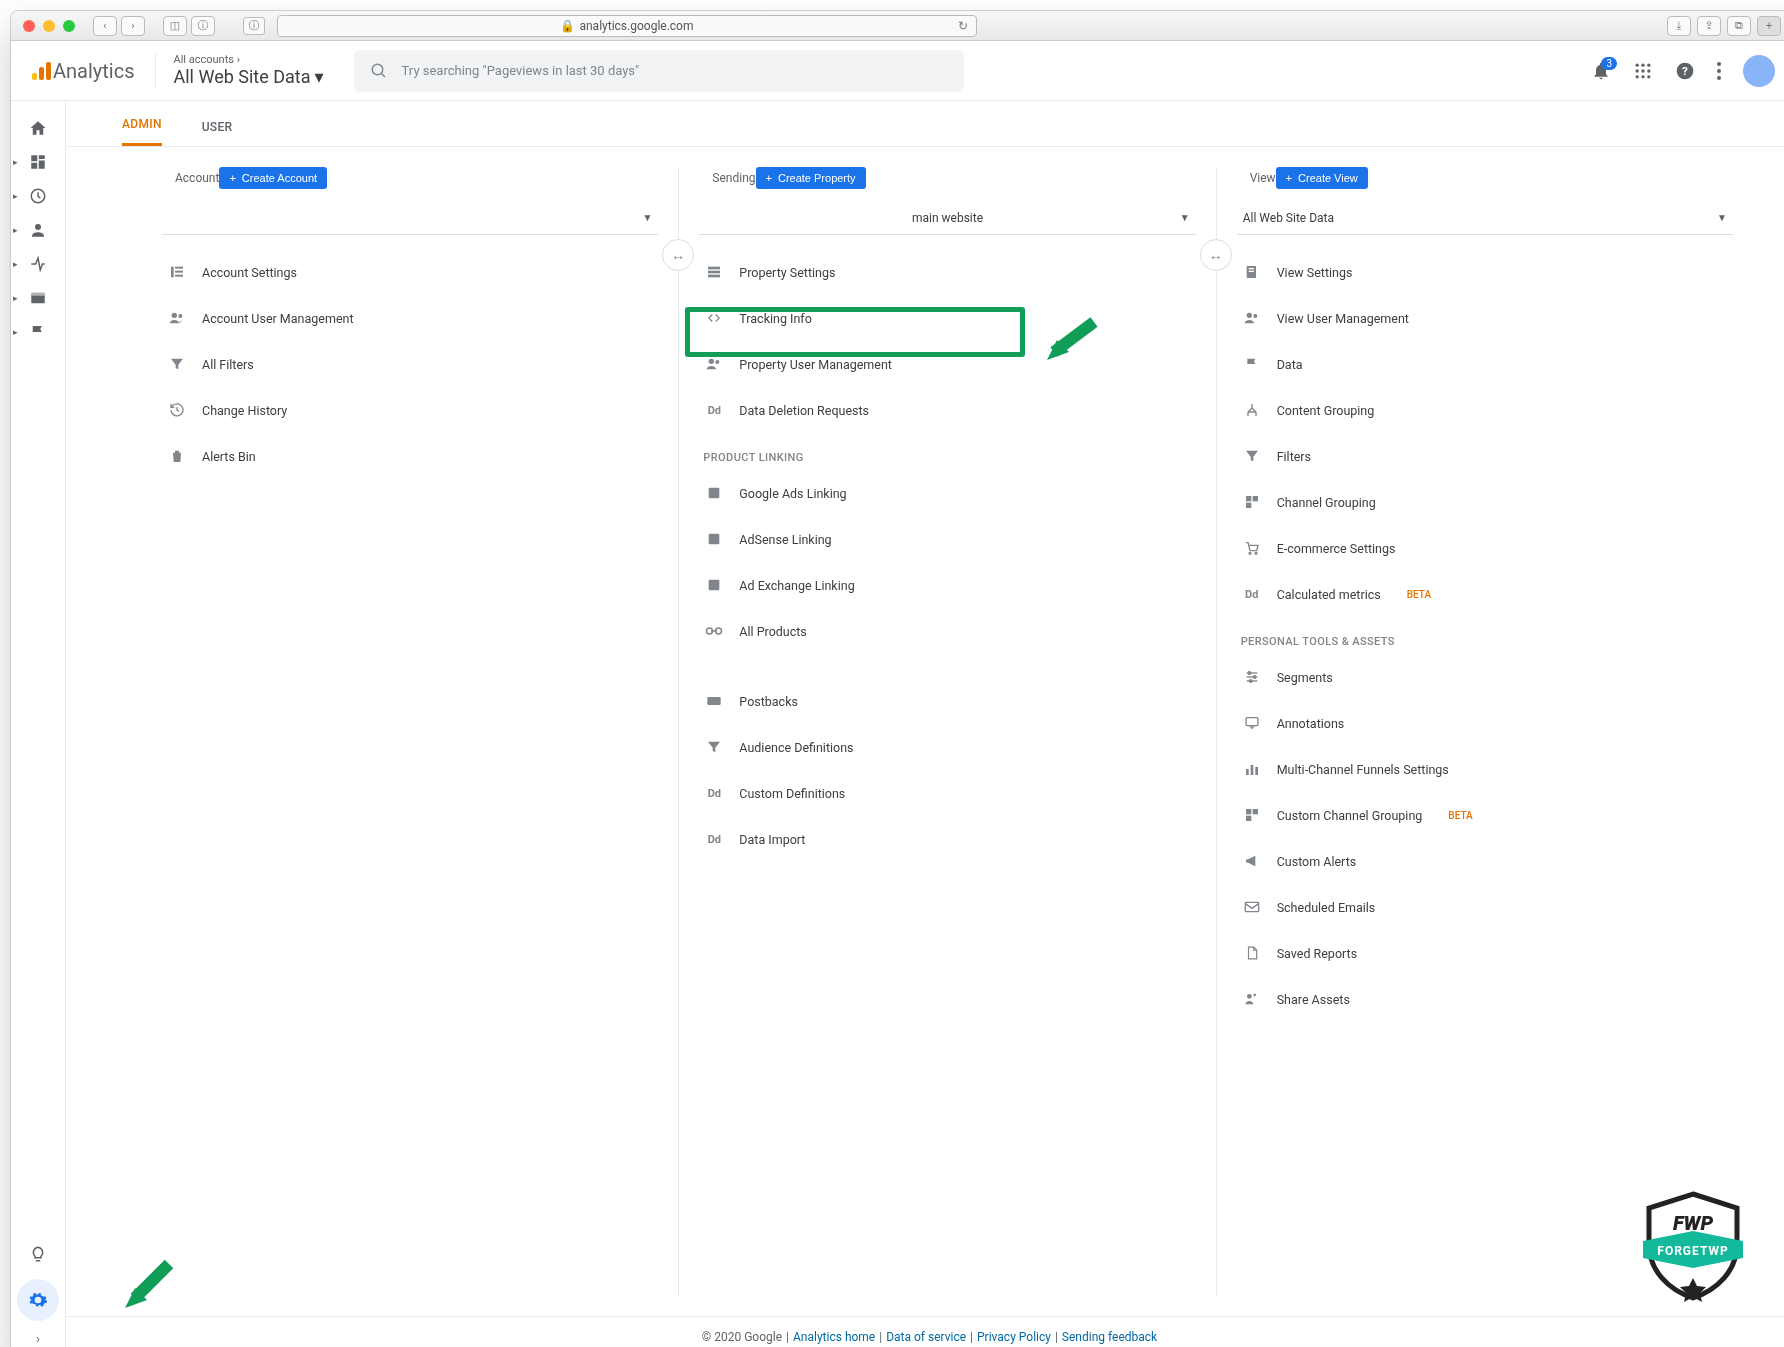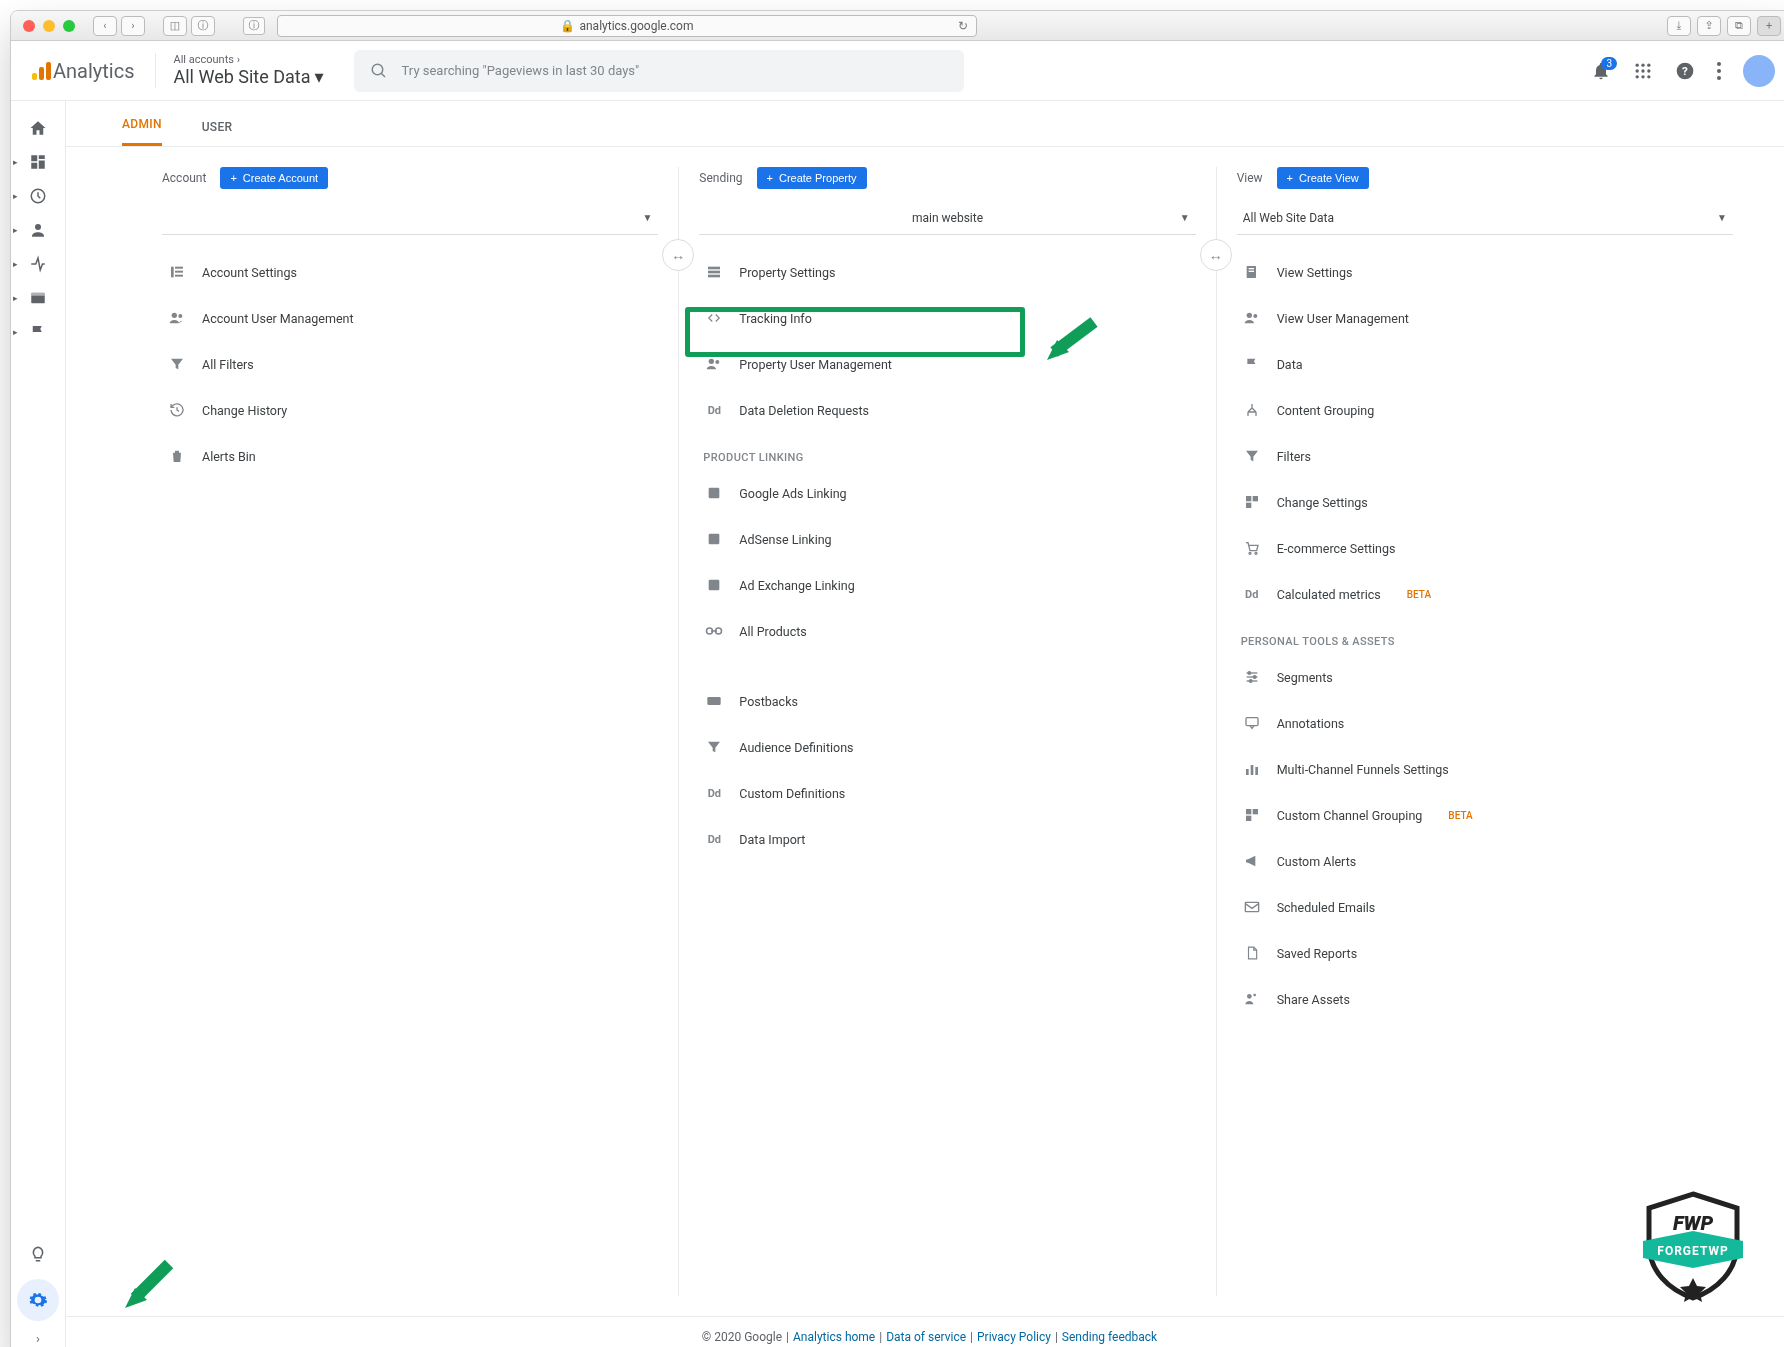--- a/index.html
+++ b/index.html
@@ -40,21 +40,21 @@
   .expand-btn{color:#5f6368;}
   
   .content{flex:1;display:flex;flex-direction:column;overflow:hidden;}
   .tabs{height:46px;display:flex;align-items:flex-end;padding-left:56px;gap:40px;border-bottom:1px solid #e8eaed;}
   .tab{font-size:12px;font-weight:500;color:#5f6368;padding-bottom:12px;letter-spacing:.3px;}
   .tab.active{color:#e37400;border-bottom:3px solid #e37400;}
   
   .admin-grid{flex:1;display:flex;padding:20px 40px;gap:0;position:relative;}
   .col{flex:1;padding:0 20px;position:relative;}
   .col + .col{border-left:1px solid #e8eaed;}
-  .col-head{display:flex;align-items:center;gap:14px;margin-bottom:12px;}
+  .col-head{display:flex;align-items:center;margin-bottom:12px;margin-left:13px;}
   .col-label{font-size:12px;color:#5f6368;}
   .create-btn{background:#1a73e8;color:#fff;font-size:11px;font-weight:500;padding:5px 10px;border-radius:3px;display:flex;align-items:center;gap:6px;border:none;}
   .selector{height:34px;border-bottom:1px solid #dadce0;display:flex;align-items:center;justify-content:center;font-size:12px;color:#3c4043;position:relative;margin-bottom:14px;}
   .selector .caret{position:absolute;right:6px;color:#5f6368;font-size:10px;}
   .row{display:flex;align-items:center;gap:14px;height:46px;font-size:12.5px;color:#3c4043;padding-left:4px;cursor:pointer;}
   .row .ic{width:22px;display:flex;align-items:center;justify-content:center;color:#80868b;}
   .sect{font-size:11px;font-weight:500;color:#80868b;letter-spacing:.4px;margin:18px 0 6px 4px;}
   .beta{color:#e37400;font-size:10px;font-weight:500;margin-left:12px;}
   .arrow-connector{position:absolute;left:-17px;top:72px;width:32px;height:32px;border:1px solid #dadce0;border-radius:50%;background:#fff;display:flex;align-items:center;justify-content:center;color:#80868b;font-size:14px;}
   .highlight-box{position:absolute;border:5px solid #0f9d58;border-radius:3px;pointer-events:none;}
@@ -457,21 +457,21 @@
               <span>Filters</span>
             </div>
           <div class="row">
               <span class="ic">
                 <svg width="16" height="16" fill="#80868b" viewBox="0 0 24 24">
                   <rect x="3" y="3" width="8" height="8"></rect>
                   <rect x="13" y="3" width="8" height="8"></rect>
                   <rect x="3" y="13" width="8" height="8"></rect>
                 </svg>
               </span>
-              <span>Change Settings</span>
+              <span>Channel Grouping</span>
             </div>
           <div class="row">
               <span class="ic">
                 <svg width="16" height="16" fill="none" stroke="#80868b" stroke-width="2" viewBox="0 0 24 24">
                   <circle cx="9" cy="20" r="1.5"></circle>
                   <circle cx="18" cy="20" r="1.5"></circle>
                   <path d="M3 4h3l3 12h10l2-8H7"></path>
                 </svg>
               </span>
               <span>E-commerce Settings</span>

